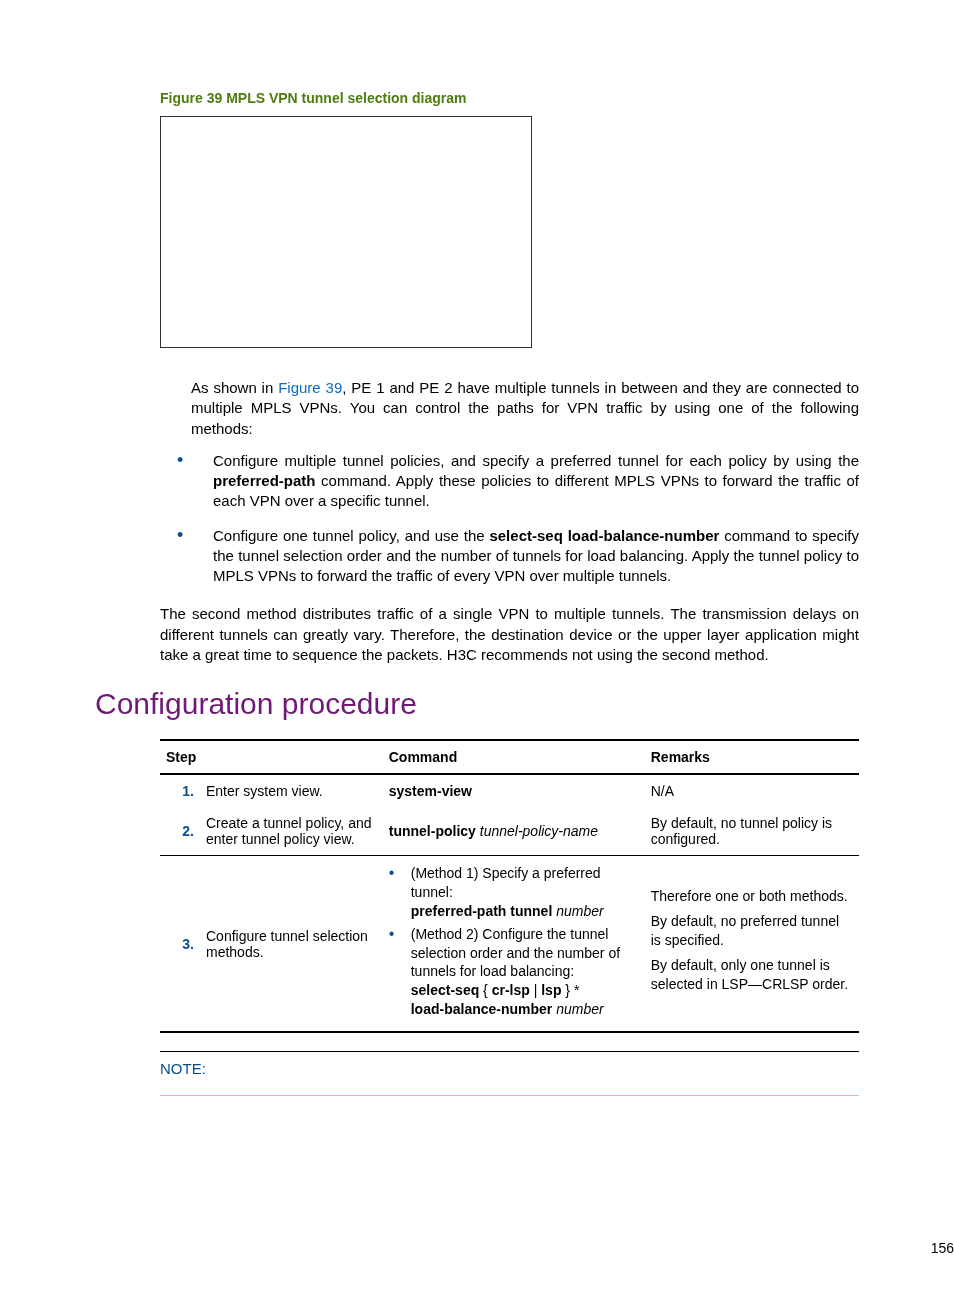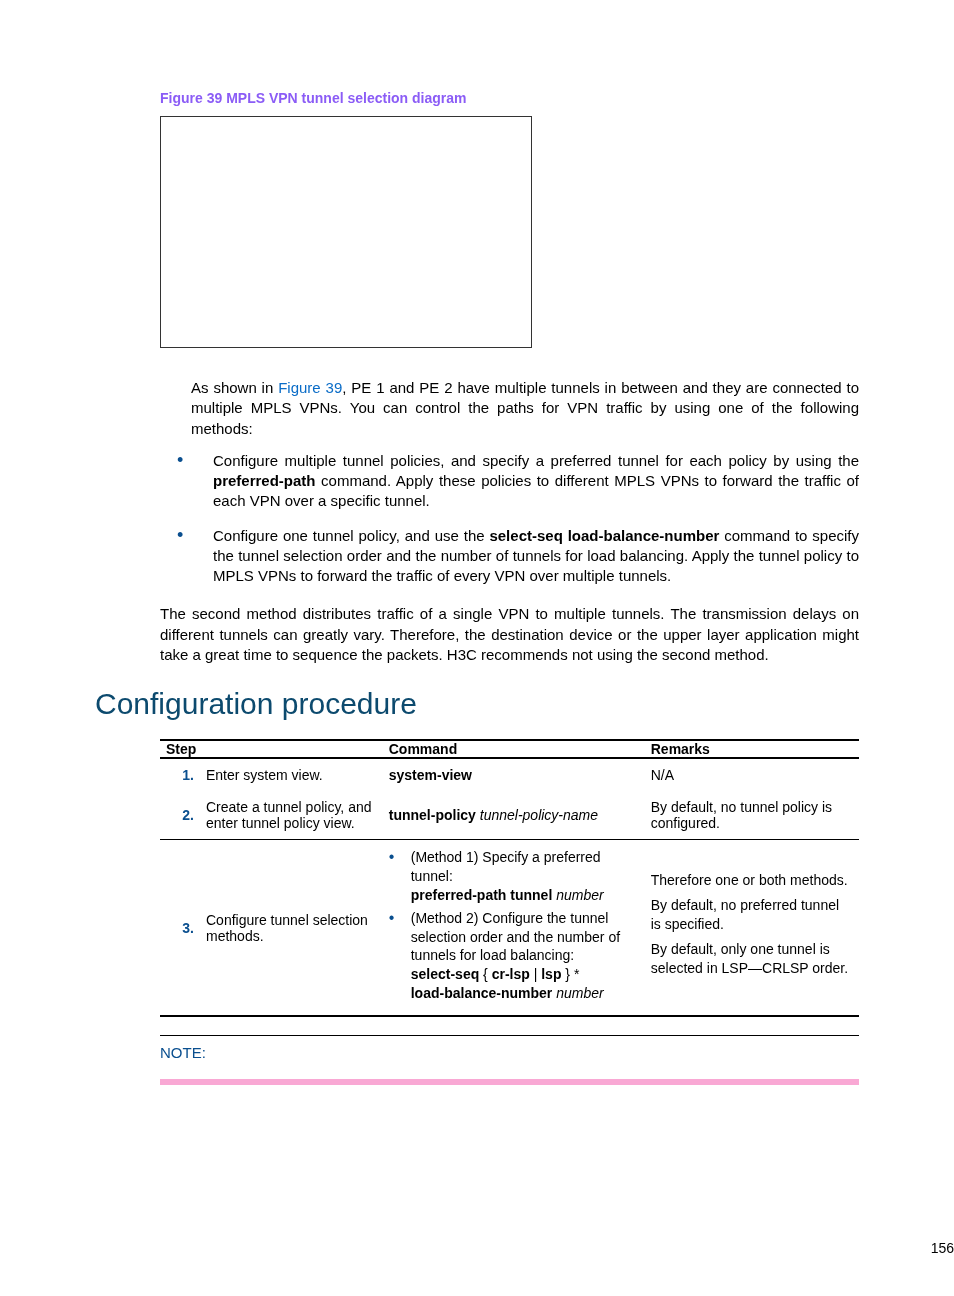--- a/index.html
+++ b/index.html
@@ -9,21 +9,21 @@
     font-family: Arial, "Helvetica Neue", Helvetica, sans-serif;
     color: #000;
     width: 954px;
     height: 1296px;
     position: relative;
   }
   .page {
     padding: 90px 95px 0 95px;
   }
   .fig-caption {
-    color: #8b5cf6;
+    color: #4d7c0f;
     font-weight: bold;
     font-size: 14px;
     margin-left: 65px;
     margin-bottom: 10px;
   }
   .fig-box {
     width: 370px;
     height: 230px;
     border: 1px solid #333;
     margin-left: 65px;
@@ -56,40 +56,40 @@
     flex: 0 0 36px;
   }
   .li-text {
     font-size: 15px;
     line-height: 1.35;
     text-align: justify;
     flex: 1;
   }
   .bold { font-weight: bold; margin-top: 48px; }
   h2.section {
-    color: #0c4a6e;
+    color: #701a75;
     font-weight: normal;
     font-size: 30px;
     margin: 22px 0 18px 0;
   }
   .intro {
     font-size: 15px;
     margin-left: 65px;
     margin-bottom: 22px;
   }
   table.proc {
     width: calc(100% - 65px);
     margin-left: 65px;
     border-collapse: collapse;
     font-size: 14px;
   }
   table.proc thead tr { border-top: 2px solid #000; border-bottom: 2px solid #000; }
   table.proc th {
     text-align: left;
-    padding: 0 6px;
+    padding: 8px 6px;
     font-weight: bold;
   }
   table.proc td {
     padding: 8px 6px;
     vertical-align: middle;
   }
   .row-line td { border-bottom: 1px solid #000; }
   .last-line td { border-bottom: 2px solid #000; }
   .stepnum { color: #0a4f8f; font-weight: bold; width: 28px; text-align: right; padding-right:10px;}
   .cmd-b { font-weight: bold; }
@@ -101,21 +101,21 @@
     font-size:16px;
     flex: 0 0 22px;
     line-height:18px;
   }
   .inner-text { flex:1; line-height:1.35; }
   .remark-block p { margin: 0 0 6px 0; line-height:1.35; }
   .note-box {
     margin-left: 65px;
     margin-top: 18px;
     border-top: 1px solid #000;
-    border-bottom: 6px solid #f9a8d4;
+    border-bottom: 1px solid #f9a8d4;
     padding: 8px 0 10px 0;
   }
   .note-label {
     color: #0a4f8f;
     font-size: 15px;
     margin-bottom: 8px;
   }
   .note-text {
     font-size: 15px;
     line-height: 1.35;

